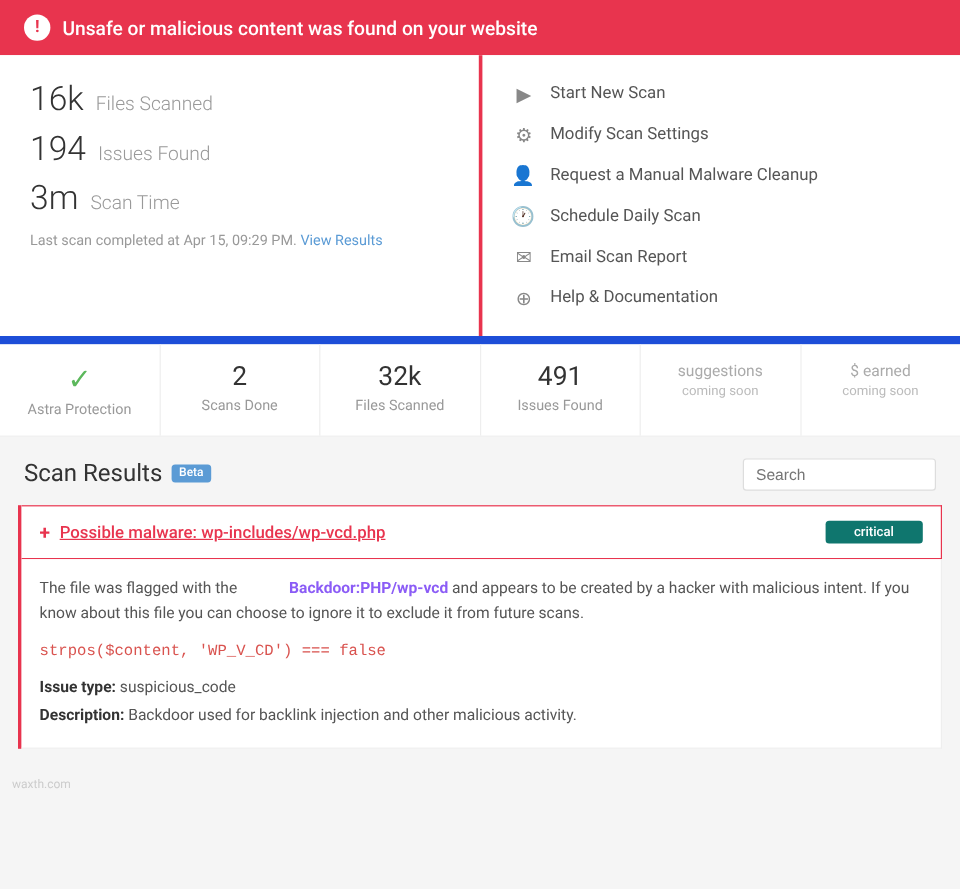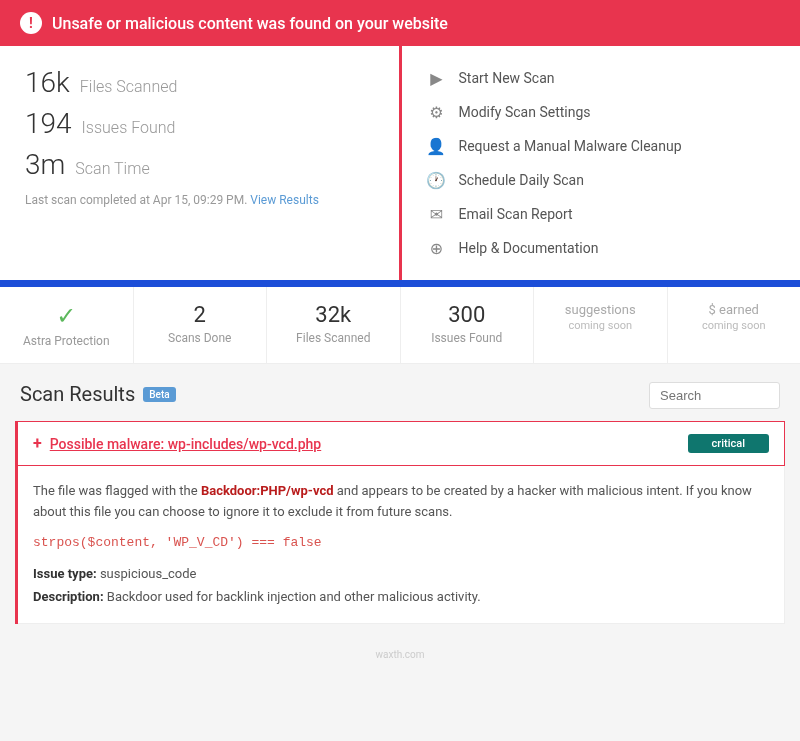--- a/index.html
+++ b/index.html
@@ -166,21 +166,21 @@
       border-radius: 3px;
       font-weight: 500;
     }
     .search-box {
       border: 1px solid #ddd;
       border-radius: 3px;
       padding: 5px 10px;
       font-size: 13px;
       color: #999;
       background: white;
-      width: 131px;
+      width: 161px;
     }
 
     
     .issue-card {
       background: white;
       margin: 0 0 0 0;
       border-left: 3px solid #e8344e;
       margin: 0 15px 0 15px;
     }
     .issue-header {
@@ -224,21 +224,22 @@
       border-top: none;
       border-left: none;
     }
     .issue-description {
       font-size: 13px;
       color: #555;
       line-height: 1.6;
       margin-bottom: 12px;
     }
     .issue-description strong {
-      color: #b91c1c;
+      color: #8b5cf6;
+      margin-left: 40px;
     }
     .malicious-label {
       font-size: 13px;
       color: #555;
       margin-bottom: 5px;
     }
     .code-snippet {
       color: #d9534f;
       font-family: Liberation Mono, monospace;
       font-size: 13px;
@@ -247,21 +248,21 @@
     .issue-meta {
       font-size: 13px;
       color: #555;
       line-height: 1.8;
     }
     .issue-meta strong {
       color: #333;
     }
 
     .watermark {
-      text-align: center;
+      text-align: left;
       padding: 5px 10px;
       font-size: 10px;
       color: #ccc;
     }
   </style>
 </head>
 <body>
 
 <div class="alert-banner">
   <div class="alert-icon">
@@ -328,21 +329,21 @@
     </div>
     <div class="metric-item">
       <div class="metric-value">2</div>
       <div class="metric-label">Scans Done</div>
     </div>
     <div class="metric-item">
       <div class="metric-value">32k</div>
       <div class="metric-label">Files Scanned</div>
     </div>
     <div class="metric-item">
-      <div class="metric-value">300</div>
+      <div class="metric-value">491</div>
       <div class="metric-label">Issues Found</div>
     </div>
     <div class="metric-item">
       <div class="metric-coming">suggestions</div>
       <div class="metric-soon">coming soon</div>
     </div>
     <div class="metric-item">
       <div class="metric-coming">$ earned</div>
       <div class="metric-soon">coming soon</div>
     </div>

